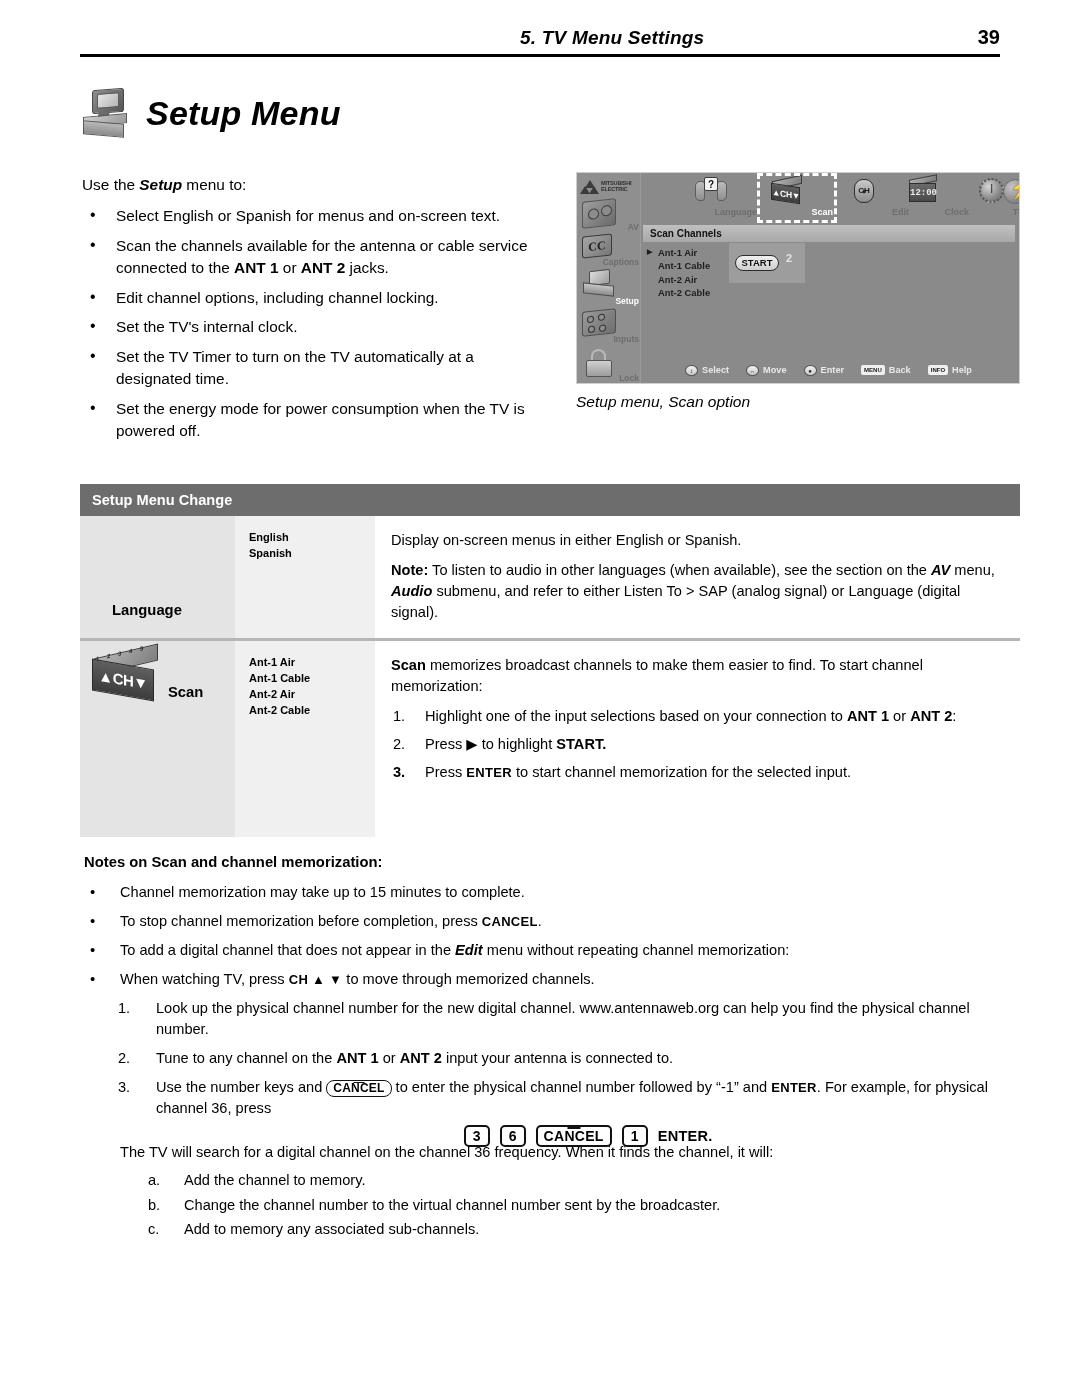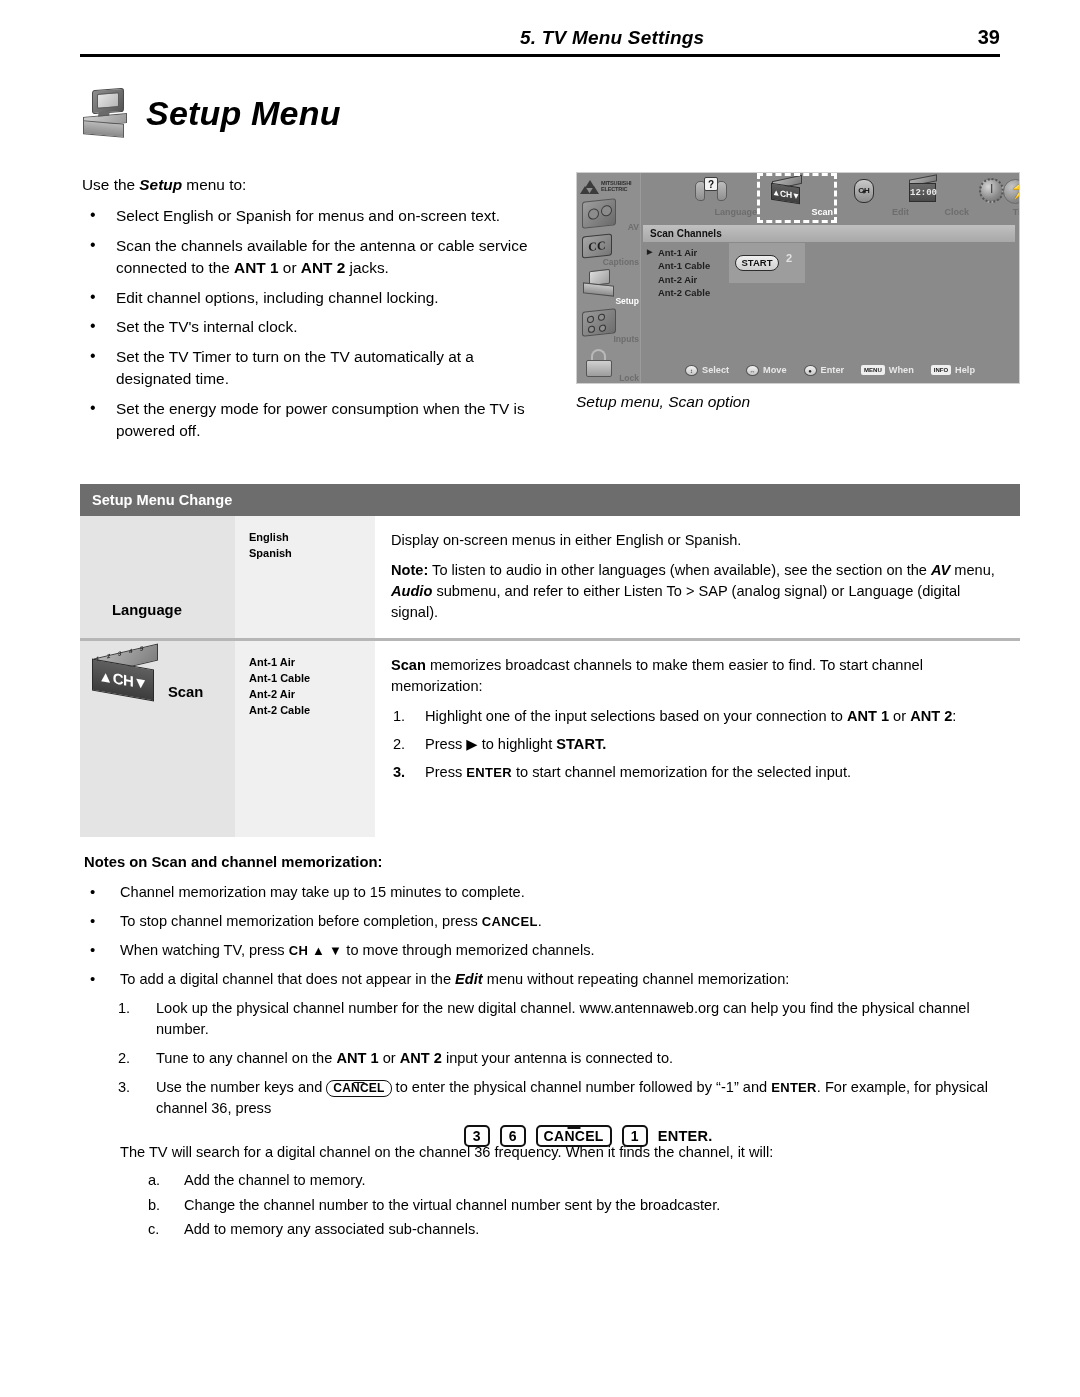--- a/index.html
+++ b/index.html
@@ -619,21 +619,21 @@
       <div class="fitem">
         <span class="f-glyph">↔</span>
         <span>Move</span>
       </div>
       <div class="fitem">
         <span class="f-glyph">●</span>
         <span>Enter</span>
       </div>
       <div class="fitem">
         <span class="f-key">MENU</span>
-        <span>When</span>
+        <span>Back</span>
       </div>
       <div class="fitem">
         <span class="f-key">INFO</span>
         <span>Help</span>
       </div>
     </div>
   </div>
 
   <div class="osd-caption">Setup menu, Scan option</div>
 </div>
@@ -688,22 +688,22 @@
       </ul>
     </div>
   </div>
 </div>
 
 <div class="notes">
   <div class="notes-title">Notes on Scan and channel memorization:</div>
   <ul class="bul">
     <li><span>Channel memorization may take up to 15 minutes to complete.</span></li>
     <li><span>To stop channel memorization before completion, press </span><span class="k-inline">CANCEL</span><span>.</span></li>
+    <li><span>To add a digital channel that does not appear in the </span><b class="i">Edit</b><span> menu without repeating channel memorization:</span></li>
     <li><span>When watching TV, press </span><span class="k-inline">CH ▲ ▼</span><span> to move through memorized channels.</span></li>
-    <li><span>To add a digital channel that does not appear in the </span><b class="i">Edit</b><span> menu without repeating channel memorization:</span></li>
   </ul>
 
   <ol class="num-list">
     <li>
       <span class="n">1.</span>
       <span>Look up the physical channel number for the new digital channel.   www.antennaweb.org can help you find the physical channel number.</span>
     </li>
     <li>
       <span class="n">2.</span>
       <span>Tune to any channel on the </span><b>ANT 1</b><span> or </span><b>ANT 2</b><span> input your antenna is connected to.</span>

